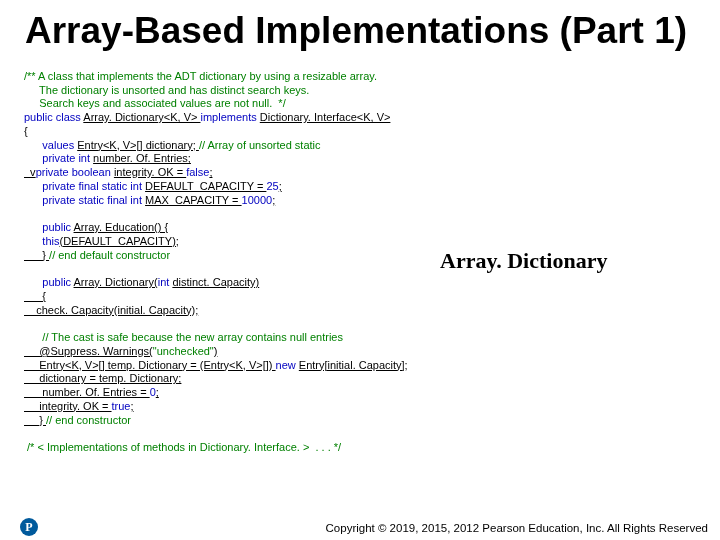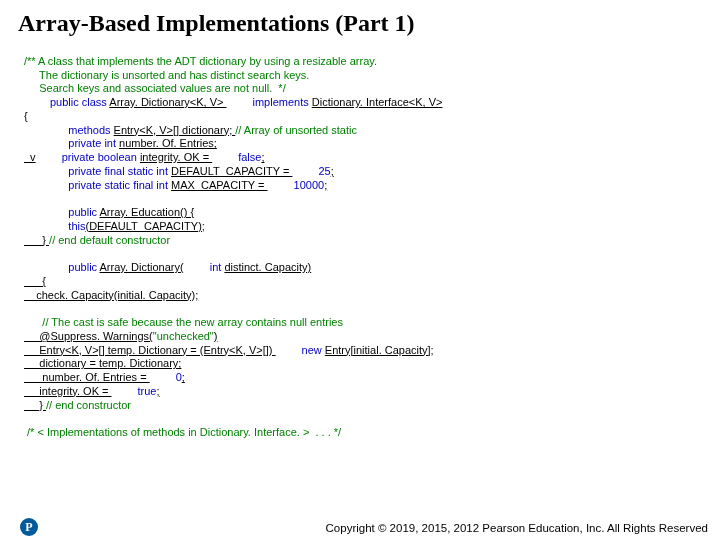--- a/index.html
+++ b/index.html
@@ -6,36 +6,36 @@
     margin: 0;
     padding: 0;
     width: 720px;
     height: 540px;
     font-family: Arial, Helvetica, sans-serif;
     background: #fff;
     position: relative;
     overflow: hidden;
   }
   .title {
-    font-family: Liberation Serif, serif;
+    font-family: Liberation Sans, sans-serif;
     font-weight: bold;
-    font-size: 24px;
+    font-size: 37px;
     color: #000;
-    margin: 10px 0 4px 18px;
+    margin: 10px 0 4px 25px;
   }
   .code-area {
     margin-left: 24px;
     font-family: Arial, Helvetica, sans-serif;
     font-size: 11px;
     line-height: 1.25;
     white-space: pre;
     color: #000;
   }
   .green { color: #008000; }
-  .blue { color: #0000c0; margin-left: 26px; }
+  .blue { color: #0000c0; }
   .black { color: #000; text-decoration: underline; }
   .listing-box {
     position: absolute;
     right: 20px;
     top: 248px;
     width: 260px;
     font-family: "Times New Roman", Times, serif;
     font-weight: bold;
     font-size: 22px;
     color: #000;
@@ -68,21 +68,21 @@
 <body>
 
 <div class="title">Array-Based Implementations (Part 1)</div>
 
 <div class="code-area">
 <span class="green">/** A class that implements the ADT dictionary by using a resizable array.</span>
 <span class="green">     The dictionary is unsorted and has distinct search keys.</span>
 <span class="green">     Search keys and associated values are not null.  */</span>
 <span><span class="blue">public class </span><span class="black">Array. Dictionary&lt;K, V&gt; </span><span class="blue">implements </span><span class="black">Dictionary. Interface&lt;K, V&gt;</span></span>
 <span class="black">{</span>
-<span><span class="blue">      methods </span><span class="black">Entry&lt;K, V&gt;[] dictionary; </span><span class="green">// Array of unsorted static</span></span>
+<span><span class="blue">      values </span><span class="black">Entry&lt;K, V&gt;[] dictionary; </span><span class="green">// Array of unsorted static</span></span>
 <span><span class="blue">      private int </span><span class="black">number. Of. Entries;</span></span>
 <span><span class="black">  v</span><span class="blue">private boolean </span><span class="black">integrity. OK = </span><span class="blue">false</span><span class="black">;</span></span>
 <span><span class="blue">      private final static int </span><span class="black">DEFAULT_CAPACITY = </span><span class="blue">25</span><span class="black">;</span></span>
 <span><span class="blue">      private static final int </span><span class="black">MAX_CAPACITY = </span><span class="blue">10000</span><span class="black">;</span></span>
 
 <span><span class="blue">      public </span><span class="black">Array. Education() {</span></span>
 <span><span class="blue">      this</span><span class="black">(DEFAULT_CAPACITY);</span></span>
 <span><span class="black">      } </span><span class="green">// end default constructor</span></span>
 
 <span><span class="blue">      public </span><span class="black">Array. Dictionary(</span><span class="blue">int </span><span class="black">distinct. Capacity)</span></span>
@@ -94,16 +94,17 @@
 <span><span class="black">     Entry&lt;K, V&gt;[] temp. Dictionary = (Entry&lt;K, V&gt;[]) </span><span class="blue">new </span><span class="black">Entry[initial. Capacity];</span></span>
 <span class="black">     dictionary = temp. Dictionary;</span>
 <span><span class="black">      number. Of. Entries = </span><span class="blue">0</span><span class="black">;</span></span>
 <span><span class="black">     integrity. OK = </span><span class="blue">true</span><span class="black">;</span></span>
 <span><span class="black">     } </span><span class="green">// end constructor</span></span>
 
 <span class="green"> /* &lt; Implementations of methods in Dictionary. Interface. &gt;  . . . */</span>
 </div>
 
 <div class="listing-box">
+  <div>Array. Dictionary</div>
 </div>
 
 <div class="logo">P</div>
 <div class="footer">Copyright © 2019, 2015, 2012 Pearson Education, Inc. All Rights Reserved</div>
 
 </body></html>

